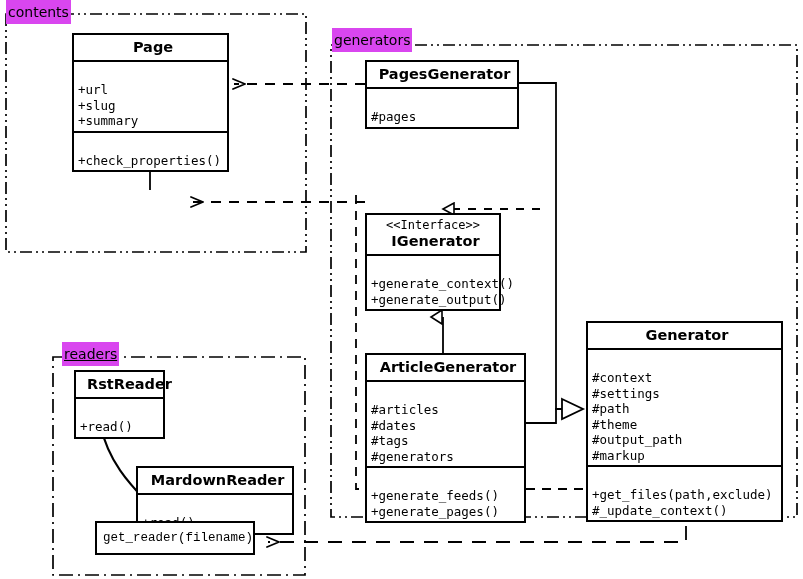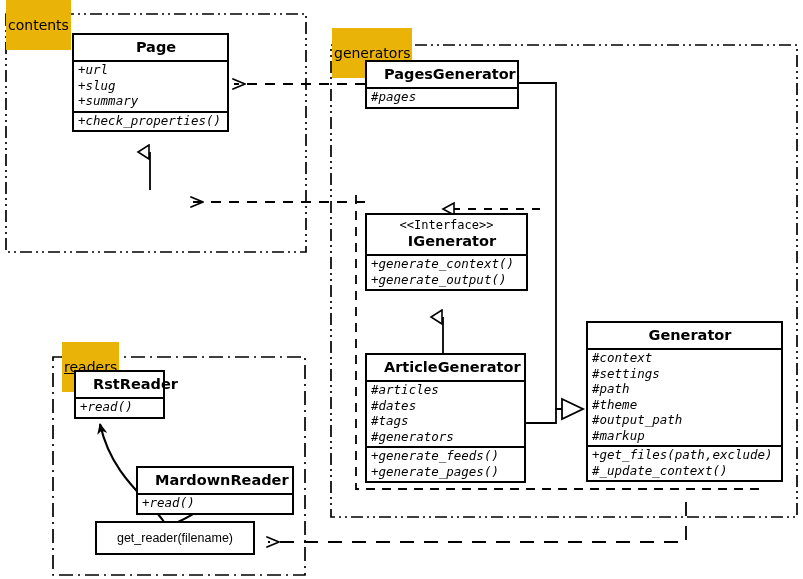--- a/index.html
+++ b/index.html
@@ -25,71 +25,70 @@
     top: 0;
     width: 803px;
     height: 579px;
     overflow: visible;
   }
   .pkg-label {
     position: absolute;
     font-family: "DejaVu Sans", sans-serif;
     font-size: 14px;
     color: #000;
-    background: #eab308;
-    padding: 17px 2px;
+    background: #d946ef;
+    padding: 4px 2px;
     white-space: nowrap;
     line-height: 16px;
   }
   .uml {
     position: absolute;
     box-sizing: border-box;
     border: 2px solid #000;
     background: #ffffff;
   }
   .uml .title {
     text-align: center;
     font-family: "DejaVu Sans", sans-serif;
     font-weight: bold;
     font-size: 14.5px;
-    padding: 4px 6px 4px 17px;
+    padding: 4px 6px 4px 11px;
     line-height: 17px;
     color: #000;
     white-space: nowrap;
   }
   .uml .stereo {
     text-align: center;
     font-family: "DejaVu Sans Mono", monospace;
     font-size: 12px;
     line-height: 14px;
     padding: 3px 6px 0 6px;
     color: #000;
     white-space: nowrap;
   }
   .uml .sep {
     border-top: 2px solid #000;
     height: 0;
     font-size: 0;
     line-height: 0;
   }
   .uml .compartment {
-    padding: 0 0 2px 0;
-    font-style: italic;
+    padding: 20px 0 2px 0;
   }
   .uml .member {
     font-family: "DejaVu Sans Mono", monospace;
     font-size: 12.5px;
     line-height: 15.5px;
     padding: 0 2px 0 4px;
     color: #000;
     white-space: nowrap;
   }
   .uml.plain .body {
     text-align: center;
-    font-family: Liberation Sans, sans-serif;
+    font-family: Liberation Mono, monospace;
     font-size: 12.5px;
     line-height: 16px;
     padding: 7px 6px;
     color: #000;
     white-space: nowrap;
   }
 </style>
 </head>
 <body>
 
@@ -161,21 +160,21 @@
 
 
   <div class="uml" style="left:365px; top:60px; width:154px;">
     <div class="title">PagesGenerator</div>
     <div class="sep"></div>
     <div class="compartment">
       <div class="member">#pages</div>
     </div>
   </div>
 
-  <div class="uml" style="left:365px; top:213px; width:163px;">
+  <div class="uml" style="left:365px; top:213px; width:136px;">
     <div class="stereo">&lt;&lt;Interface&gt;&gt;</div>
     <div class="title" style="padding-top:1px;">IGenerator</div>
     <div class="sep"></div>
     <div class="compartment">
       <div class="member">+generate_context()</div>
       <div class="member">+generate_output()</div>
     </div>
   </div>
 
   <div class="uml" style="left:365px; top:353px; width:161px;">

